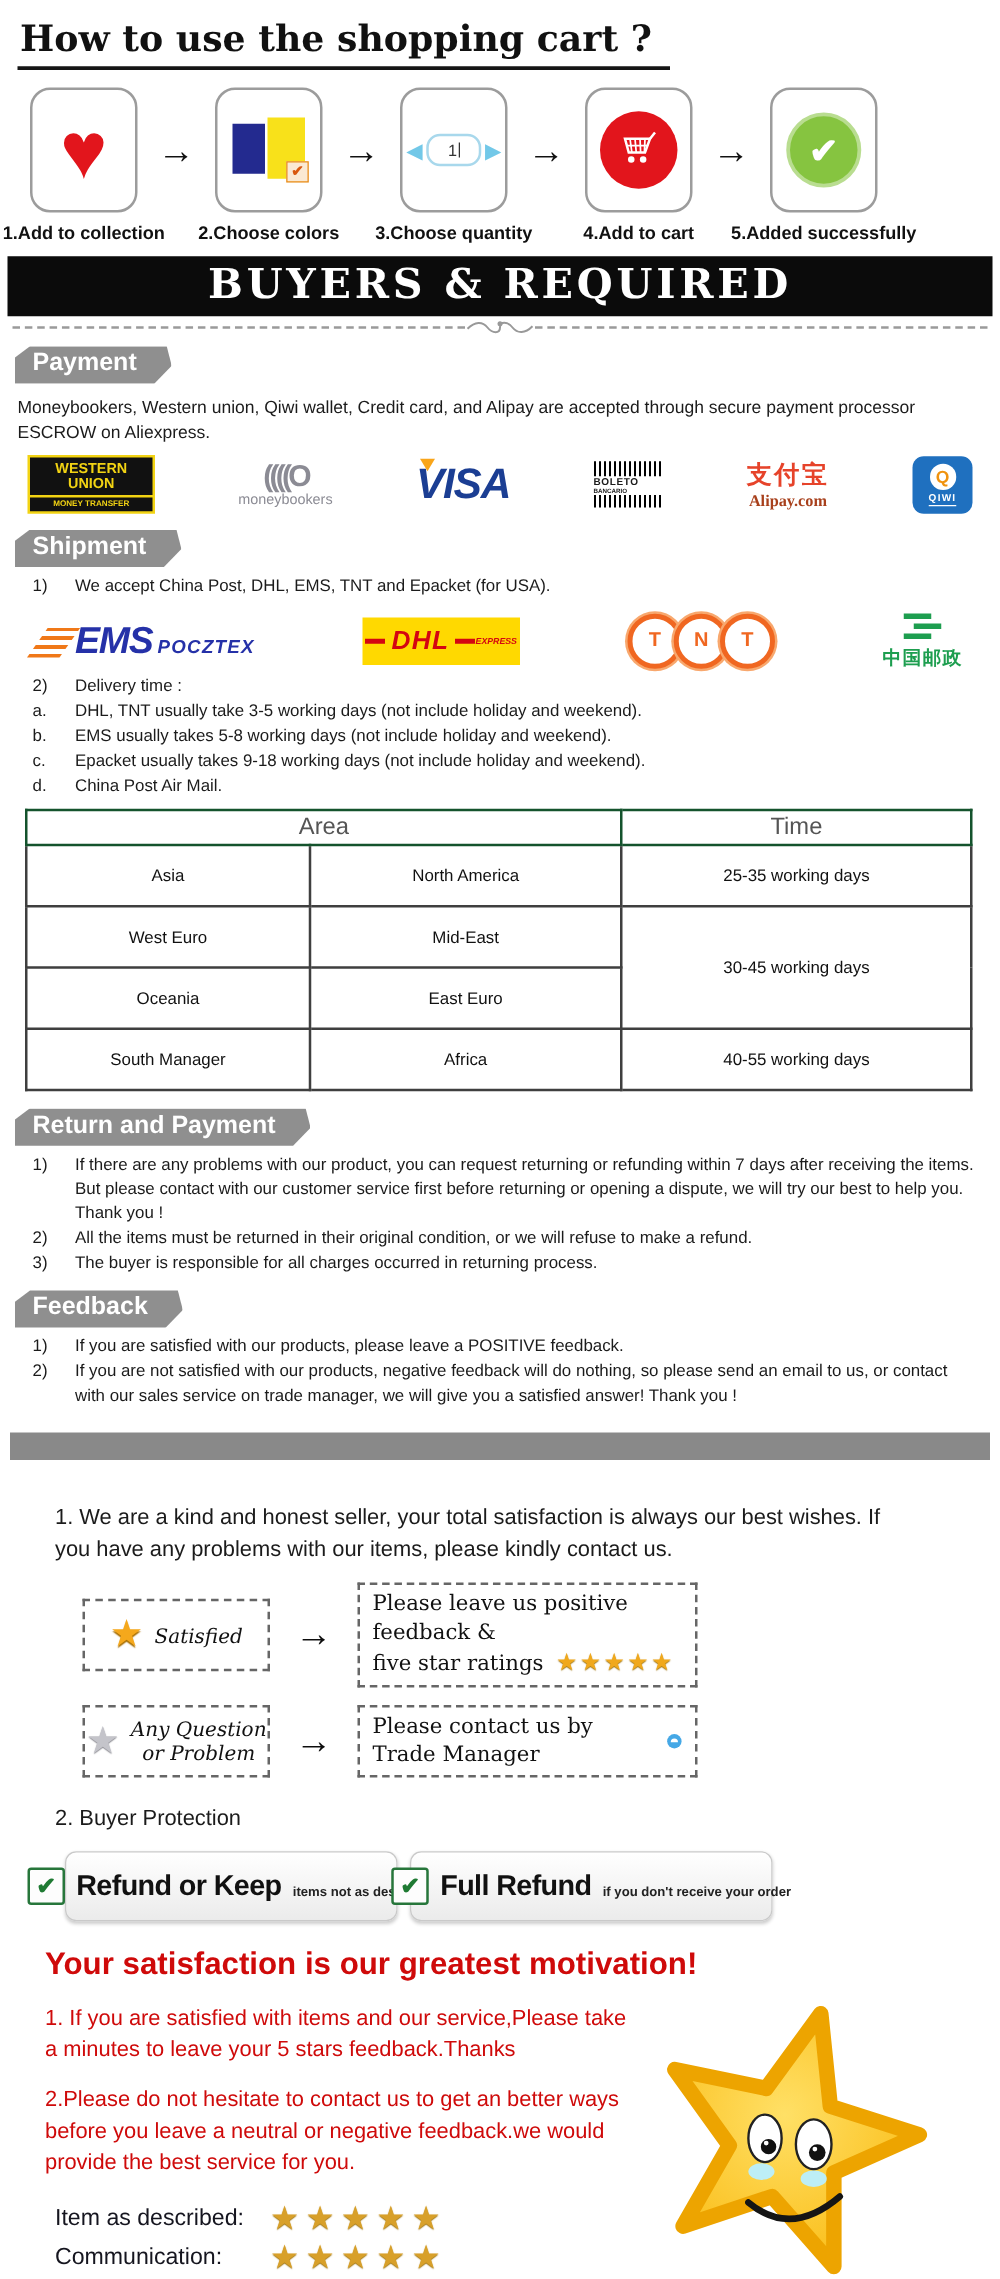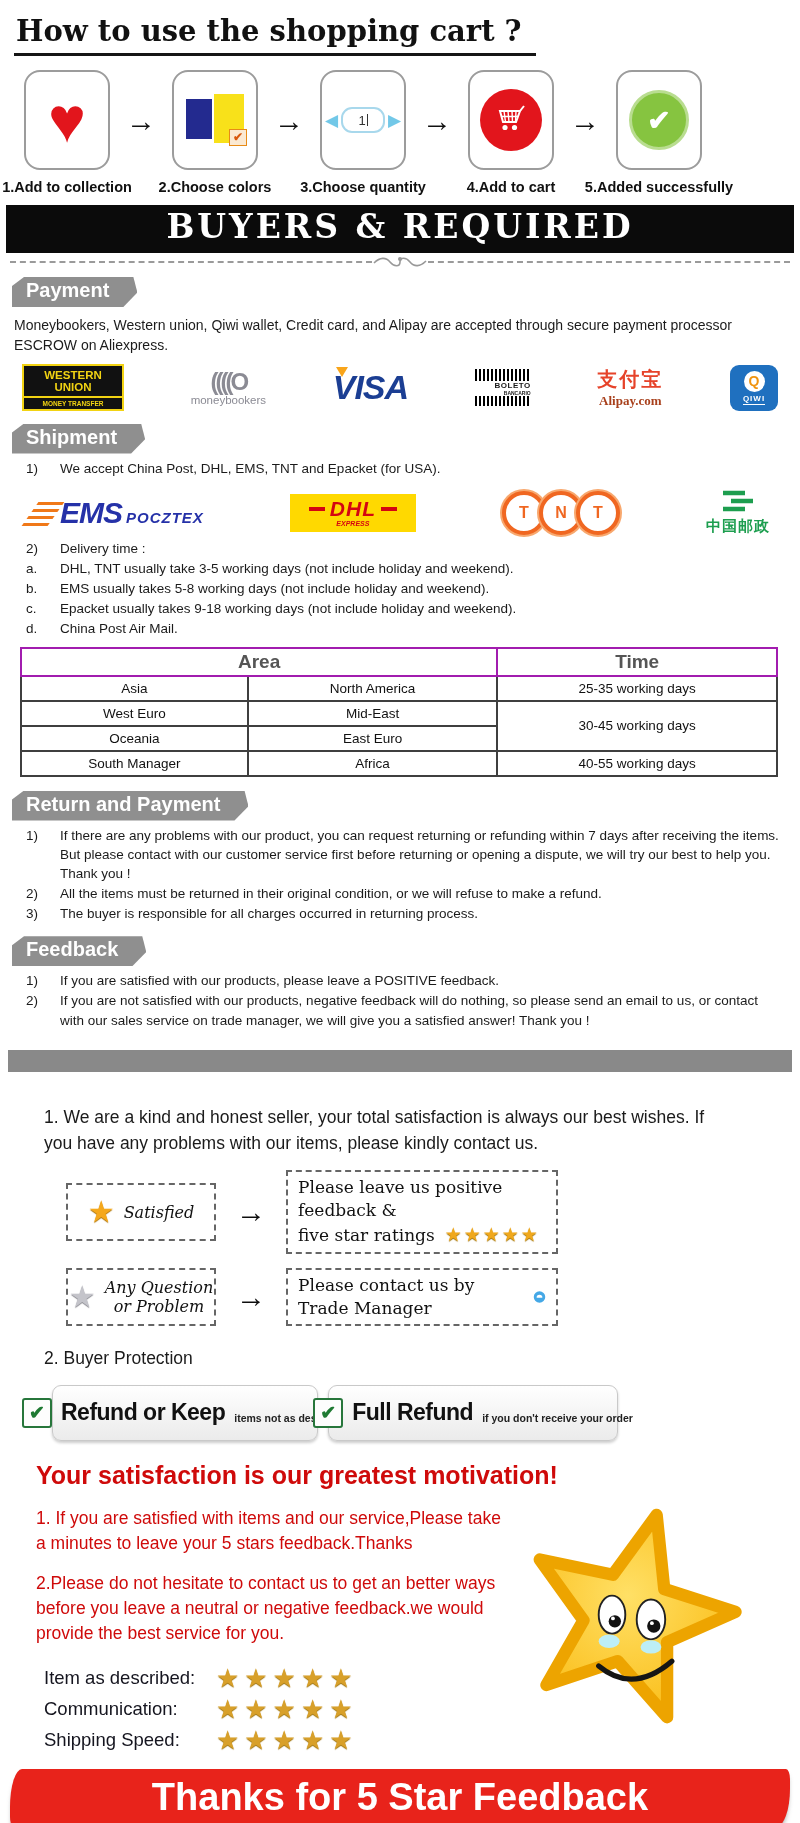--- a/index.html
+++ b/index.html
@@ -50,64 +50,64 @@
   .paylogos{display:flex;align-items:center;justify-content:space-between;margin:8px 22px 0;height:48px;}
   .wu{background:#f2d313;padding:2px;width:98px;text-align:center;flex:none;}
   .wu-main{background:#111;color:#f2d313;font-weight:900;font-size:11.5px;line-height:1.05;padding:3px 2px;}
   .wu-sub{background:#111;color:#f2d313;font-weight:800;font-size:6.5px;margin-top:2px;padding:2px 0;}
   .mb{text-align:center;color:#8b8b94;flex:none;}
   .mb-mark{font-size:24px;letter-spacing:-3px;font-weight:600;line-height:1;}
   .mb-label{font-size:11.5px;}
   .visa{position:relative;font-style:italic;font-weight:900;font-size:34px;color:#1b3e93;letter-spacing:-1px;flex:none;}
   .visa::before{content:"";position:absolute;left:3px;top:-1px;border-left:6px solid transparent;
     border-right:6px solid transparent;border-top:10px solid #f9a51a;}
-  .boleto{width:56px;text-align:right;flex:none;}
+  .boleto{width:56px;text-align:left;flex:none;}
   .boleto-bars{height:12px;background:repeating-linear-gradient(90deg,#000 0 2px,#fff 2px 4px);}
   .boleto-l1{font-size:8px;font-weight:900;letter-spacing:.5px;}
   .boleto-l2{font-size:5px;font-weight:700;}
   .alipay{text-align:center;flex:none;}
   .alipay-cn{font-size:20px;font-weight:900;color:#e6432a;letter-spacing:2px;}
   .alipay-en{font-size:13px;font-weight:700;color:#a8401c;font-family:"Liberation Serif",serif;}
   .qiwi{width:48px;height:46px;background:#1f70bf;border-radius:9px;display:flex;flex-direction:column;
     align-items:center;justify-content:center;flex:none;}
   .qiwi-circle{width:21px;height:21px;border-radius:50%;background:#fff;color:#f0930f;font-weight:900;
     font-size:14px;display:flex;align-items:center;justify-content:center;}
   .qiwi-label{color:#fff;font-size:8px;font-weight:800;letter-spacing:1px;margin-top:2px;
     border-bottom:1px solid #fff;padding-bottom:1px;}
 
   
   .shiplogos{display:flex;align-items:center;justify-content:space-between;margin:10px 30px 0;height:50px;}
   .ems{display:flex;align-items:flex-end;gap:4px;flex:none;}
   .ems-stripes{width:26px;height:24px;background:repeating-linear-gradient(0deg,#f07818 0 3px,#fff 3px 7px);
     transform:skewX(-35deg);}
   .ems-main{font-style:italic;font-weight:900;font-size:30px;color:#2531a8;letter-spacing:-1px;line-height:.85;}
   .ems-sub{font-style:italic;font-weight:800;font-size:15px;color:#2531a8;letter-spacing:1px;}
-  .dhl{background:#ffd900;width:126px;height:38px;display:flex;flex-direction:column;align-items:center;
+  .dhl{background:#ffd900;width:126px;height:38px;display:flex;flex-direction:row;align-items:center;
     justify-content:center;flex:none;}
   .dhl-row{display:flex;align-items:center;gap:5px;}
   .dhl-line{width:16px;height:4px;background:#d40511;}
   .dhl-main{color:#d40511;font-weight:900;font-style:italic;font-size:21px;letter-spacing:1px;line-height:1;}
   .dhl-sub{color:#d40511;font-style:italic;font-weight:700;font-size:7px;margin-top:1px;}
   .tnt{display:flex;flex:none;}
   .tnt-circle{width:36px;height:36px;border-radius:50%;background:#fff;border:4px solid #f06721;
     box-shadow:0 0 0 2px #f8a86e;color:#f06721;font-weight:900;font-size:16px;display:flex;
     align-items:center;justify-content:center;margin-left:-7px;}
   .tnt-circle:first-child{margin-left:0;}
   .cnpost{display:flex;flex-direction:column;align-items:center;flex:none;}
   .cnpost-label{color:#1d9e4f;font-size:15px;font-weight:800;margin-top:2px;letter-spacing:1px;}
 
   
   .nline{display:flex;margin:1px 16px 1px 26px;font-size:13.5px;line-height:1.42;}
   .nline .num{flex:none;width:34px;}
   .nline .txt{flex:1;}
 
   
   .shiptable{border-collapse:collapse;margin:8px 0 0 20px;width:758px;font-size:13.5px;color:#111;}
-  .shiptable th{font-size:19px;color:#555;font-weight:700;border:2px solid #a21caf;padding:2px;}
-  .shiptable td{border:2px solid #3f3f3f;text-align:center;padding:4px 3px;}
+  .shiptable th{font-size:19px;color:#555;font-weight:400;border:2px solid #14532d;padding:2px;}
+  .shiptable td{border:2px solid #3f3f3f;text-align:center;padding:16px 3px;}
   .col-a{width:30%;} .col-b{width:33%;} .col-c{width:37%;}
 
   .bigbar{height:22px;background:#898989;margin:20px 8px 0;}
 
   .sat-intro{font-size:17.5px;line-height:1.5;margin:32px 92px 0 44px;}
   .satrow{display:flex;align-items:center;margin:14px 0 0 66px;}
   .dashbox{border:2px dashed #666;background:#fff;box-sizing:border-box;}
   .dashbox.small{width:150px;height:58px;display:flex;align-items:center;justify-content:center;gap:9px;}
   .box-star{font-size:30px;color:#f5a81c;text-shadow:0 1px 1px #a86e00;line-height:1;}
   .box-star.gray{color:#c4c4ca;text-shadow:0 1px 1px #85858c;}

